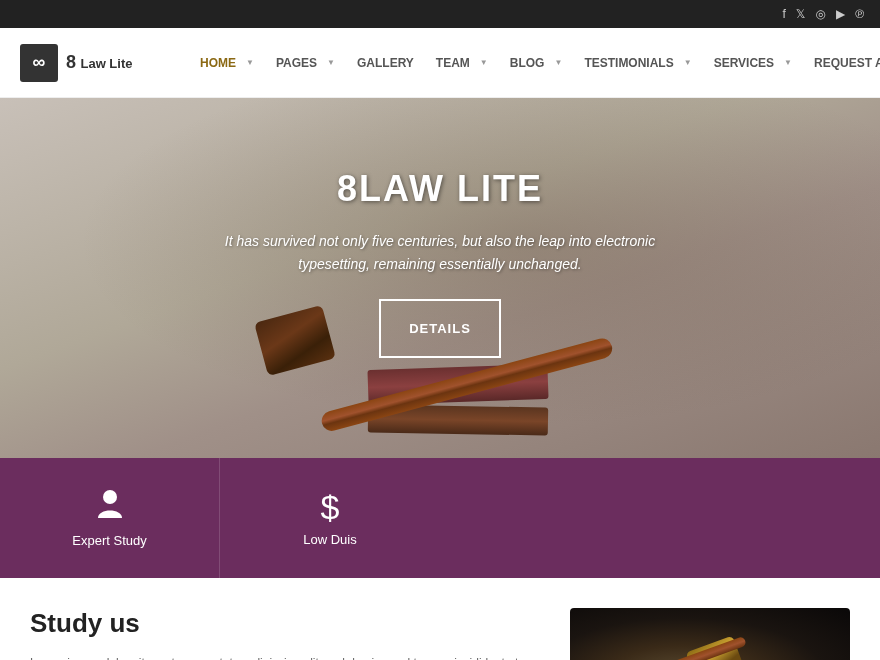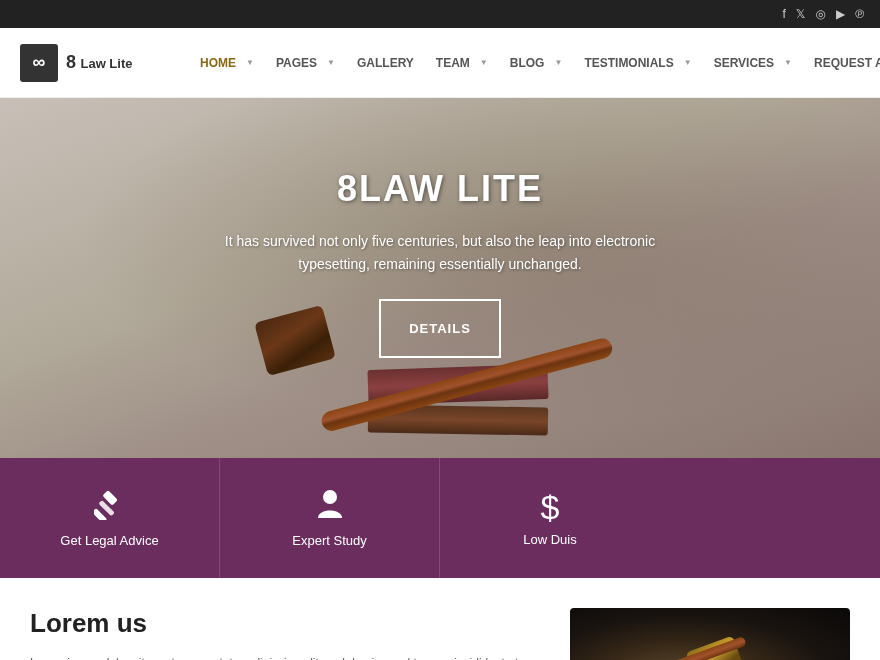--- a/index.html
+++ b/index.html
@@ -160,20 +160,21 @@
       margin-top: -30px;
     }
     .hero-title {
       font-size: 36px;
       font-weight: 900;
       letter-spacing: 2px;
       text-shadow: 1px 1px 4px rgba(0,0,0,0.5);
       margin-bottom: 20px;
     }
     .hero-subtitle {
+      font-style: italic;
       font-size: 14px;
       max-width: 440px;
       line-height: 1.6;
       margin: 0 auto 24px;
       text-shadow: 1px 1px 3px rgba(0,0,0,0.4);
     }
     .details-btn {
       border: 2px solid #fff;
       background: transparent;
       color: #fff;
@@ -352,46 +353,36 @@
   <div class="hero-content">
     <h1 class="hero-title">8LAW LITE</h1>
     <p class="hero-subtitle">It has survived not only five centuries, but also the leap into electronic typesetting, remaining essentially unchanged.</p>
     <button class="details-btn">DETAILS</button>
   </div>
 </div>
 
 <div class="features-bar">
   <div class="feature-item">
     <span class="feature-icon">
-      <svg width="32" height="32" viewBox="0 0 32 32" fill="white">
-        <rect x="14" y="2" width="14" height="8" rx="2" transform="rotate(45 14 2)" fill="white"></rect>
-        <rect x="2" y="20" width="16" height="6" rx="2" transform="rotate(45 2 20)" fill="white"></rect>
-        <rect x="8" y="12" width="18" height="5" rx="2" transform="rotate(45 8 12)" fill="white" opacity="0.85"></rect>
-      </svg>
-    </span>
-    <span class="feature-label">Get Legal Advice</span>
-  </div>
-  <div class="feature-item">
-    <span class="feature-icon">
       <svg width="30" height="32" viewBox="0 0 30 32" fill="white">
         <circle cx="15" cy="9" r="7" fill="white"></circle>
         <path d="M3 30 C3 20 27 20 27 30 Z" fill="white"></path>
       </svg>
     </span>
     <span class="feature-label">Expert Study</span>
   </div>
   <div class="feature-item">
     <span class="feature-icon" style="font-size:34px;font-weight:300;">$</span>
     <span class="feature-label">Low Duis</span>
   </div>
 </div>
 
 <div class="about-section">
   <div class="about-left">
-    <h2 class="about-title">Lorem us</h2>
+    <h2 class="about-title">Study us</h2>
     <p class="about-text">Lorem ipsum dolor sit amet, consectetur adipiscing elit, sed do eiusmod tempor incididunt ut labore et dolore magna aliqua. Ut enim ad minim veniam, quis nostrud exercitation ullamco laboris nisi ut aliquip ex ea commodo consequat. Duis aute irure</p>
   </div>
   <div class="about-right">
     <div class="gavel-img-placeholder">
       <div class="gavel-mini">
         <div class="gavel-mini-head"></div>
         <div class="gavel-mini-handle"></div>
       </div>
     </div>
   </div>

